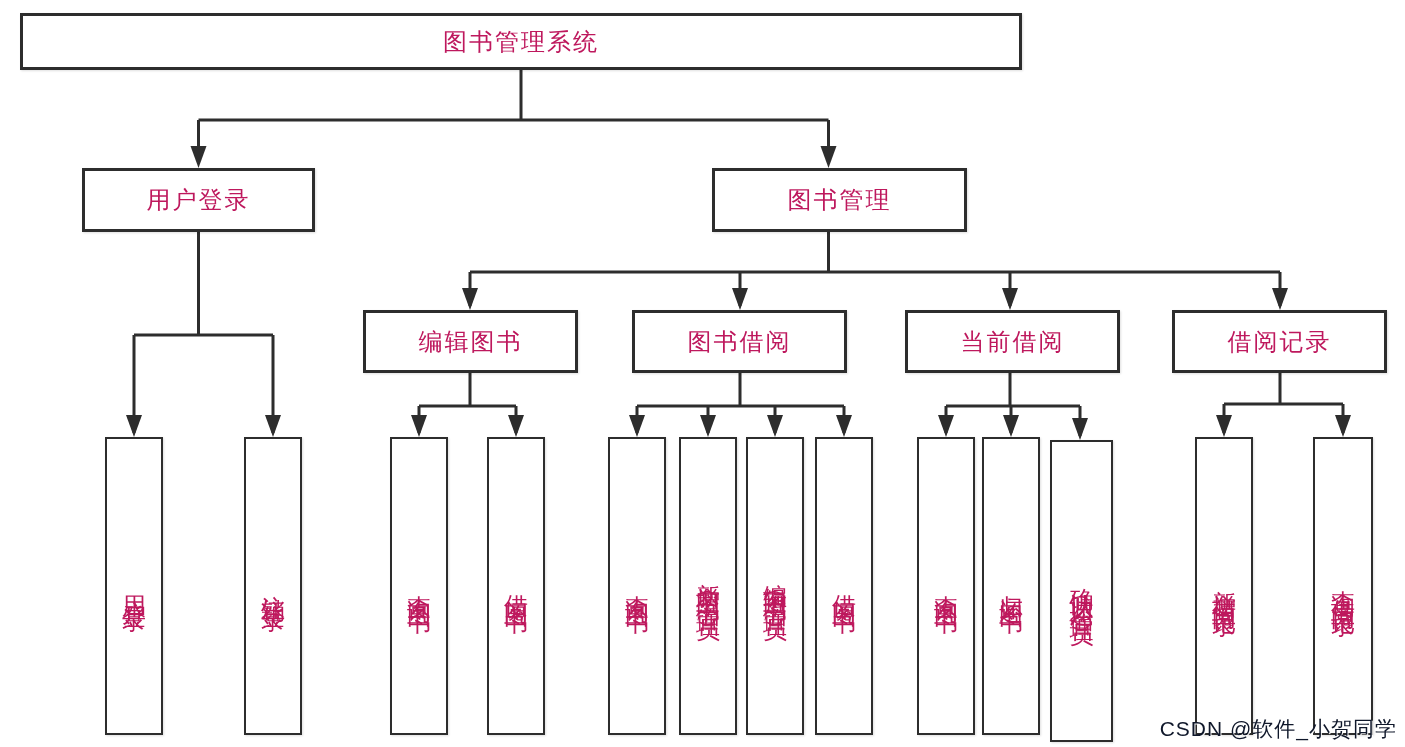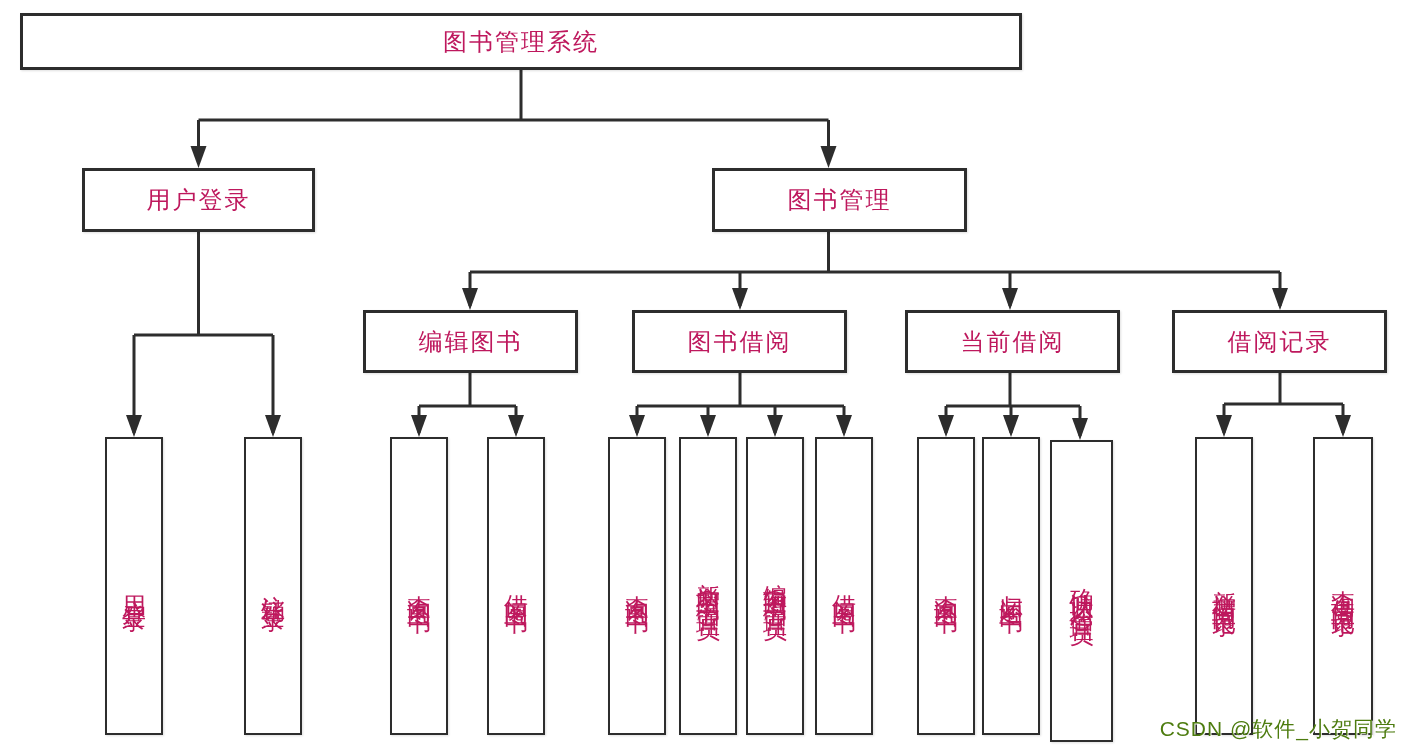--- a/index.html
+++ b/index.html
@@ -37,21 +37,21 @@
     text-orientation: mixed;
     letter-spacing: 5px;
     font-size: 24px;
     line-height: 1;
     white-space: nowrap;
   }
   .watermark {
     position: absolute;
     right: 8px;
     bottom: 4px;
-    color: #4d7c0f;
+    color: #0f172a;
     font-size: 21px;
     letter-spacing: 1px;
     text-shadow: 1px 1px 0 rgba(255,255,255,0.9);
     pointer-events: none;
   }
   
   .n-root      { left: 20px;  top: 13px;  width: 1002px; height: 57px; }
   .n-login     { left: 82px;  top: 168px; width: 233px;  height: 64px; }
   .n-bookmgmt  { left: 712px; top: 168px; width: 255px;  height: 64px; }
   .n-l3        { top: 310px; width: 215px; height: 63px; }

